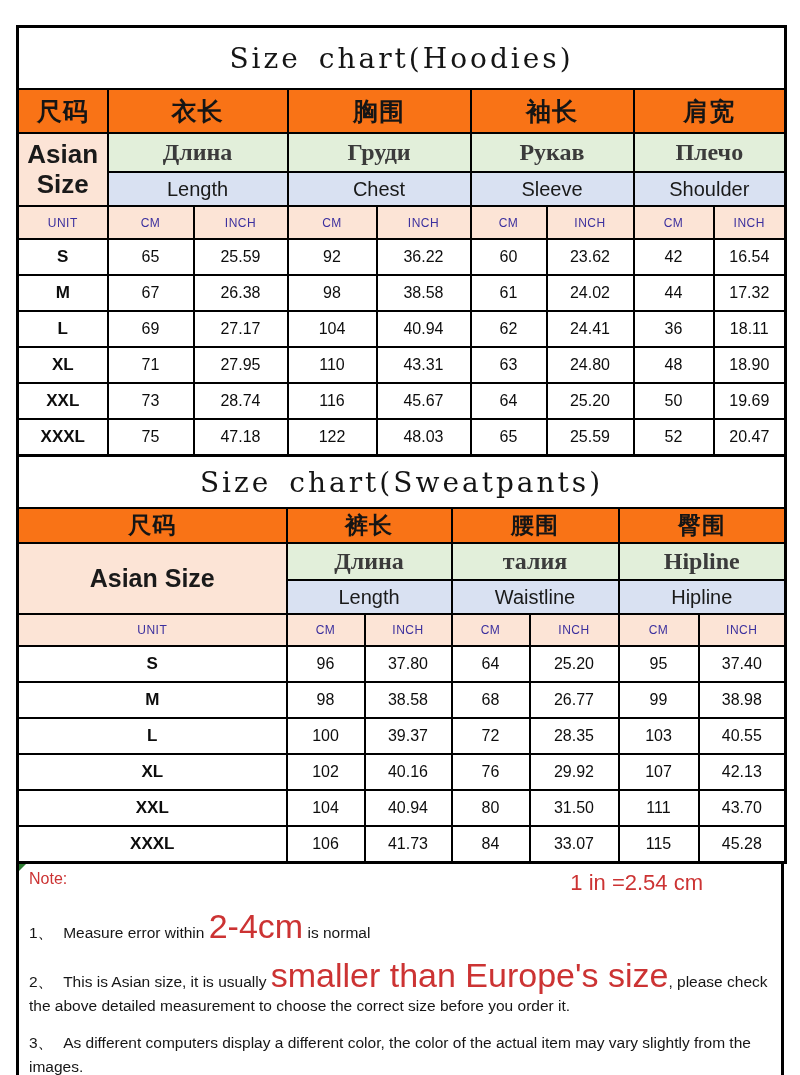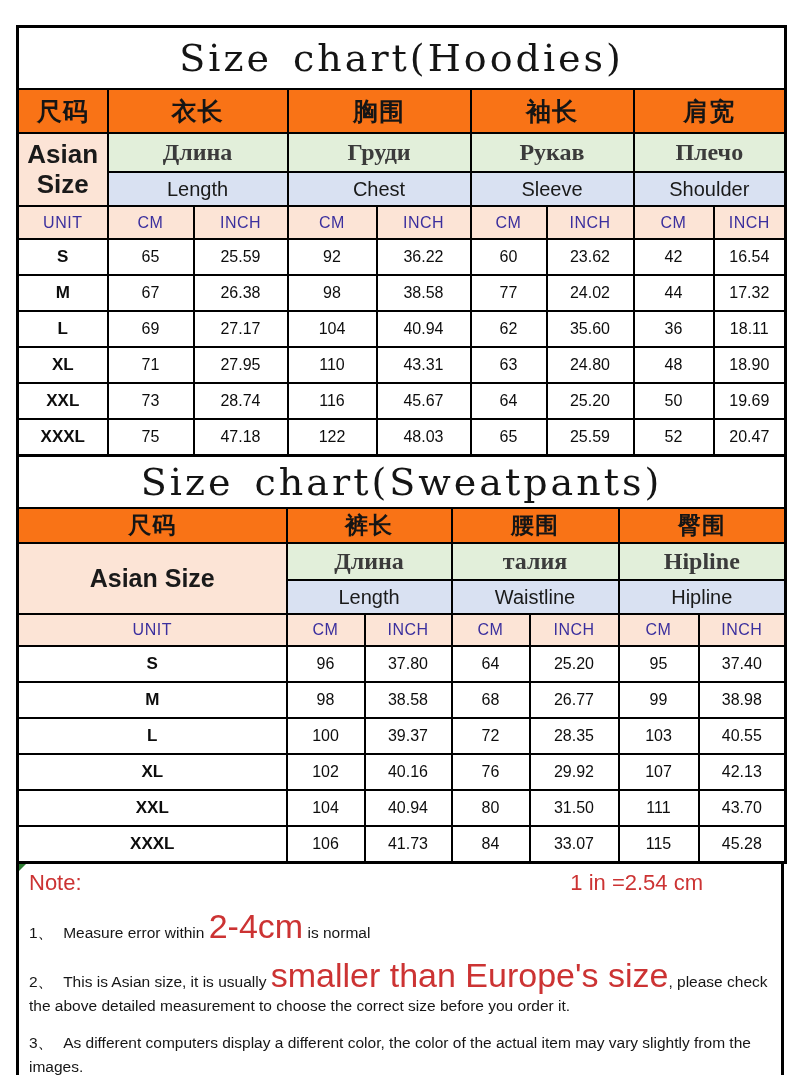--- a/index.html
+++ b/index.html
@@ -13,21 +13,21 @@
     border-collapse:collapse;table-layout:fixed;width:768px;
     border:3px solid #000;
   }
   table.tbl td{
     border:2px solid #000;text-align:center;vertical-align:middle;
     overflow:hidden;padding:0 2px;
   }
   .r-title td{height:60px;}
   .title{
     font-family:"DejaVu Serif","Liberation Serif",serif;
-    font-size:38px;letter-spacing:3px;word-spacing:6px;color:#151515;
+    font-size:28px;letter-spacing:3px;word-spacing:6px;color:#151515;
     background:#fff;font-weight:400;
   }
   .t2 .r-title td{height:50px;}
 
   .r-cn td{height:42px;}
   .t2 .r-cn td{height:33px;}
   .cn{font-size:25px;font-weight:bold;color:#151515;background:#f97316;letter-spacing:1px;}
   .t2 .cn{font-size:23px;}
 
   .r-ru td{height:37px;}
@@ -37,38 +37,38 @@
     background:var(--peach);font-size:26px;font-weight:bold;color:#1a1a1a;
     line-height:1.15;
   }
   .t2 .asian{font-size:25px;}
 
   .r-en td{height:32px;}
   .en{font-size:20px;font-weight:400;color:#1a1a1a;background:var(--lavender);}
 
   .r-unit td{height:31px;}
   .t2 .r-unit td{height:30px;}
-  .unit{background:var(--peach);color:var(--unitText);font-size:16px;font-weight:500;letter-spacing:.5px;}
+  .unit{background:var(--peach);color:var(--unitText);font-size:12px;font-weight:500;letter-spacing:.5px;}
 
   .r-data td{height:34px;}
   .size{font-size:17px;font-weight:bold;color:#0d0d0d;background:#fff;}
   .val{font-size:16px;color:#0d0d0d;background:#fff;}
 
   .t2{margin-top:-3px;}
 
   .note{
     margin-top:-3px;border:3px solid #000;background:#fff;position:relative;
     min-height:180px;padding:6px 10px 10px 10px;box-sizing:border-box;
   }
   .corner{
     position:absolute;left:0;top:0;width:0;height:0;
     border-top:7px solid #2e7d32;border-right:7px solid transparent;
   }
   .note-head{display:flex;justify-content:space-between;align-items:flex-start;}
-  .note-title{color:var(--red);font-size:22px;font-weight:500;text-align:center;}
+  .note-title{color:var(--red);font-size:16px;font-weight:500;text-align:center;}
   .note-conv{color:var(--red);font-size:22px;font-weight:500;margin-right:68px;}
   .note-item{margin:13px 0 0 0;font-size:15.5px;line-height:1.55;color:#161616;}
   .note-item .num{margin-right:10px;}
   .hl{color:var(--red);font-size:34px;line-height:1;}
 </style>
 </head>
 <body>
 
 <div class="sheet">
 
@@ -129,33 +129,33 @@
       <td class="val">23.62</td>
       <td class="val">42</td>
       <td class="val">16.54</td>
     </tr>
     <tr class="r-data">
       <td class="size">M</td>
       <td class="val">67</td>
       <td class="val">26.38</td>
       <td class="val">98</td>
       <td class="val">38.58</td>
-      <td class="val">77</td>
+      <td class="val">61</td>
       <td class="val">24.02</td>
       <td class="val">44</td>
       <td class="val">17.32</td>
     </tr>
     <tr class="r-data">
       <td class="size">L</td>
       <td class="val">69</td>
       <td class="val">27.17</td>
       <td class="val">104</td>
       <td class="val">40.94</td>
       <td class="val">62</td>
-      <td class="val">35.60</td>
+      <td class="val">24.41</td>
       <td class="val">36</td>
       <td class="val">18.11</td>
     </tr>
     <tr class="r-data">
       <td class="size">XL</td>
       <td class="val">71</td>
       <td class="val">27.95</td>
       <td class="val">110</td>
       <td class="val">43.31</td>
       <td class="val">63</td>

